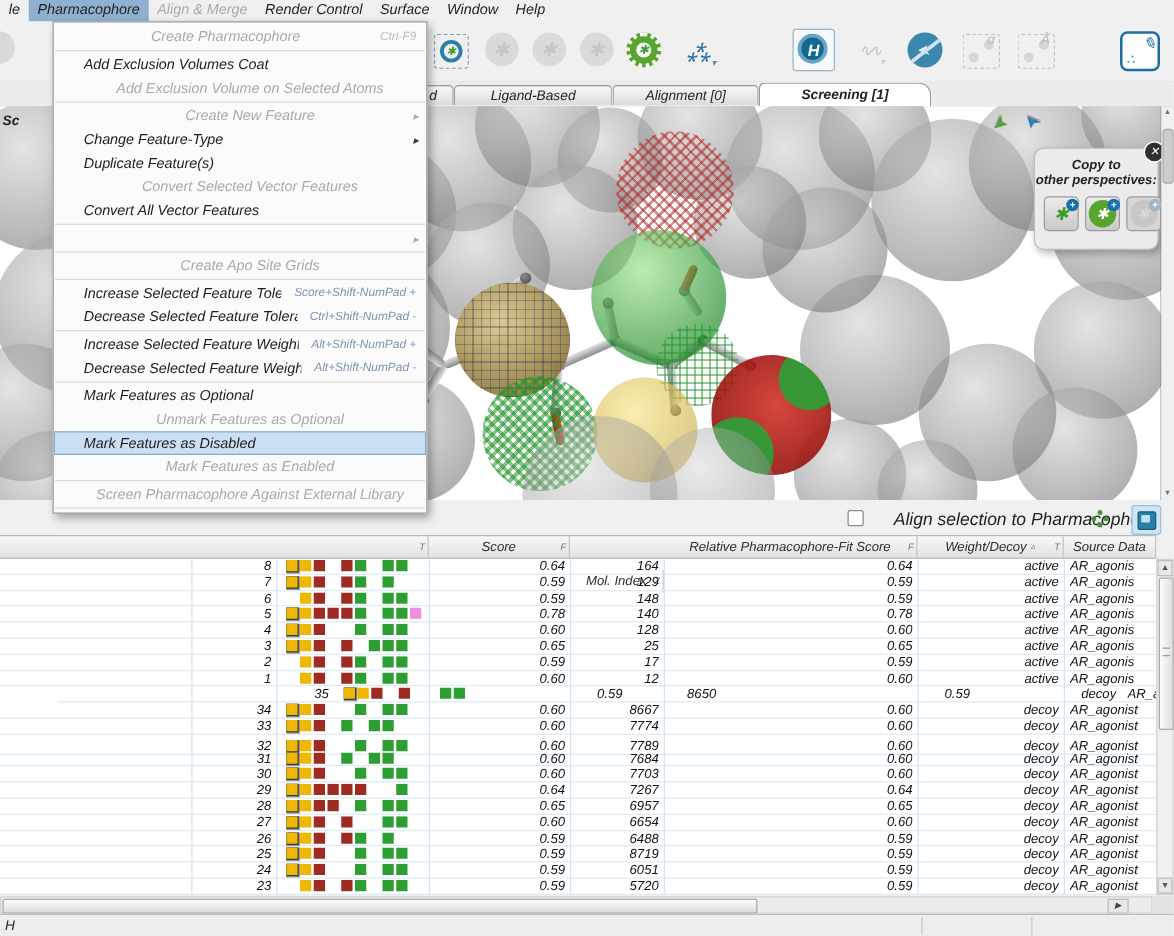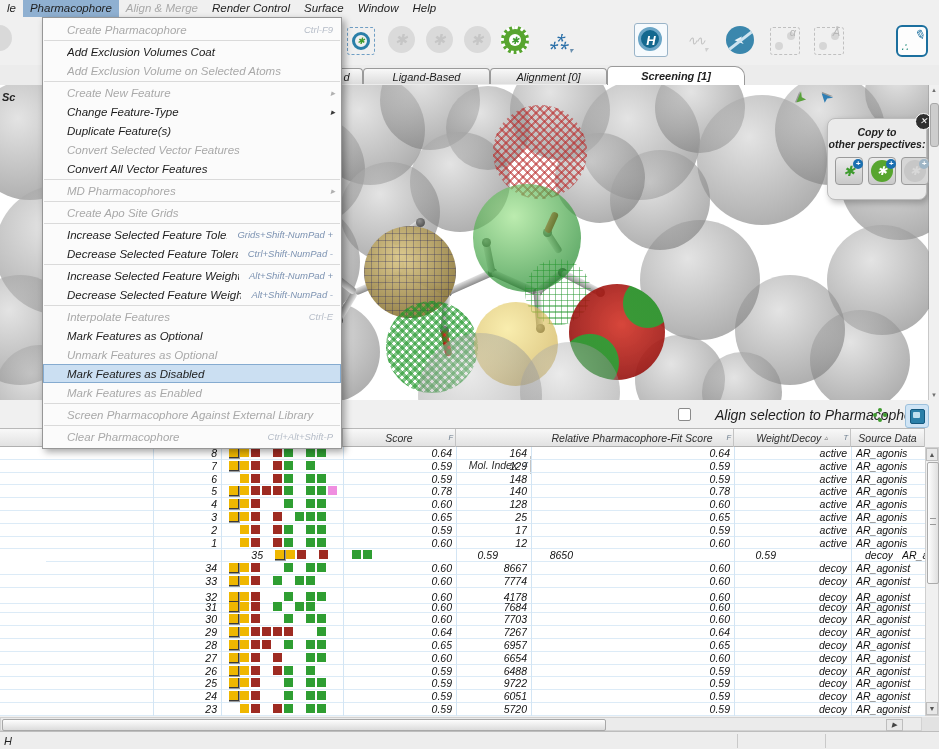--- a/index.html
+++ b/index.html
@@ -186,21 +186,21 @@
   .statusbar{position:absolute;left:0;top:731px;width:100%;height:18px;background:#ededed;border-top:1px solid #bdbdbd;}
   .statusbar .txt{position:absolute;left:4px;top:3px;font-size:11px;color:#222;}
   .statusbar .sep{position:absolute;top:2px;bottom:2px;width:1px;background:#c9c9c9;}
 
   
   .menupopup{position:absolute;left:42px;top:17px;width:300px;background:#fbfbfb;border:1px solid #979797;
       box-shadow:3px 3px 7px rgba(0,0,0,.35);z-index:100;padding:2px 0;box-sizing:border-box;}
   .mi{height:19px;display:flex;align-items:center;padding:0 8px 0 24px;font-size:11.5px;color:#1c1c1c;cursor:default;position:relative;}
   .mi .lbl{flex:1;white-space:nowrap;overflow:hidden;}
   .mi .sc{font-size:9.5px;color:#7d93b2;margin-left:10px;}
-  .mi.disabled{color:#a9a9a9;}
+  .mi.disabled{color:#a9a9a9;text-align:center;}
   .mi.disabled .sc{color:#b6bdc8;}
   .mi .sub{position:absolute;right:6px;font-size:9px;color:#3a3a3a;}
   .mi.disabled .sub{color:#b0b0b0;}
   .mi.hl{background:#cbdff2;box-shadow:inset 0 0 0 1px #85abd0;}
   .msep{height:1px;background:#dadada;margin:1px 1px;}
 </style>
 </head>
 <body>
 
 <div id="app">
@@ -479,21 +479,21 @@
           <div class="cell c-score">0.60</div>
           <div class="cell c-mol">7774</div>
           <div class="cell c-rel">0.60</div>
           <div class="cell c-cls">decoy</div>
           <div class="cell c-src">AR_agonist</div>
         </div>
         <div class="trow" style="top: 144px;">
           <div class="cell c-idx">32</div>
           <div class="cell c-sq"><span class="sq Y"></span><span class="sq y"></span><span class="sq r"></span><span class="sq gap"></span><span class="sq gap"></span><span class="sq g"></span><span class="sq gap"></span><span class="sq g"></span><span class="sq g"></span></div>
           <div class="cell c-score">0.60</div>
-          <div class="cell c-mol">4178</div>
+          <div class="cell c-mol">7789</div>
           <div class="cell c-rel">0.60</div>
           <div class="cell c-cls">decoy</div>
           <div class="cell c-src">AR_agonist</div>
         </div>
         <div class="trow" style="top: 153.6px;">
           <div class="cell c-idx">31</div>
           <div class="cell c-sq"><span class="sq Y"></span><span class="sq y"></span><span class="sq r"></span><span class="sq gap"></span><span class="sq g"></span><span class="sq gap"></span><span class="sq g"></span><span class="sq g"></span></div>
           <div class="cell c-score">0.60</div>
           <div class="cell c-mol">7684</div>
           <div class="cell c-rel">0.60</div>
@@ -542,21 +542,21 @@
           <div class="cell c-score">0.59</div>
           <div class="cell c-mol">6488</div>
           <div class="cell c-rel">0.59</div>
           <div class="cell c-cls">decoy</div>
           <div class="cell c-src">AR_agonist</div>
         </div>
         <div class="trow" style="top: 230.4px;">
           <div class="cell c-idx">25</div>
           <div class="cell c-sq"><span class="sq Y"></span><span class="sq y"></span><span class="sq r"></span><span class="sq gap"></span><span class="sq gap"></span><span class="sq g"></span><span class="sq gap"></span><span class="sq g"></span><span class="sq g"></span></div>
           <div class="cell c-score">0.59</div>
-          <div class="cell c-mol">9722</div>
+          <div class="cell c-mol">8719</div>
           <div class="cell c-rel">0.59</div>
           <div class="cell c-cls">decoy</div>
           <div class="cell c-src">AR_agonist</div>
         </div>
         <div class="trow" style="top: 243.2px;">
           <div class="cell c-idx">24</div>
           <div class="cell c-sq"><span class="sq Y"></span><span class="sq y"></span><span class="sq r"></span><span class="sq gap"></span><span class="sq gap"></span><span class="sq g"></span><span class="sq gap"></span><span class="sq g"></span><span class="sq g"></span></div>
           <div class="cell c-score">0.59</div>
           <div class="cell c-mol">6051</div>
           <div class="cell c-rel">0.59</div>
@@ -635,65 +635,56 @@
         <span class="lbl">Duplicate Feature(s)</span>
       </div>
       <div class="mi disabled">
         <span class="lbl">Convert Selected Vector Features</span>
       </div>
       <div class="mi">
         <span class="lbl">Convert All Vector Features</span>
       </div>
       <div class="msep"></div>
       <div class="mi disabled">
-        <span class="lbl">MD Pharmacophores</span>
         <span class="sub">▸</span>
       </div>
       <div class="msep"></div>
       <div class="mi disabled">
         <span class="lbl">Create Apo Site Grids</span>
       </div>
       <div class="msep"></div>
       <div class="mi">
         <span class="lbl">Increase Selected Feature Tolerance by 0.15A</span>
-        <span class="sc">Grids+Shift-NumPad +</span>
+        <span class="sc">Score+Shift-NumPad +</span>
       </div>
       <div class="mi">
         <span class="lbl">Decrease Selected Feature Tolerance by 0.15A</span>
         <span class="sc">Ctrl+Shift-NumPad -</span>
       </div>
       <div class="msep"></div>
       <div class="mi">
         <span class="lbl">Increase Selected Feature Weight by 0.1</span>
         <span class="sc">Alt+Shift-NumPad +</span>
       </div>
       <div class="mi">
         <span class="lbl">Decrease Selected Feature Weight by 0.1</span>
         <span class="sc">Alt+Shift-NumPad -</span>
       </div>
       <div class="msep"></div>
-      <div class="mi disabled">
-        <span class="lbl">Interpolate Features</span>
-        <span class="sc">Ctrl-E</span>
-      </div>
       <div class="mi">
         <span class="lbl">Mark Features as Optional</span>
       </div>
       <div class="mi disabled">
         <span class="lbl">Unmark Features as Optional</span>
       </div>
       <div class="mi hl">
         <span class="lbl">Mark Features as Disabled</span>
       </div>
       <div class="mi disabled">
         <span class="lbl">Mark Features as Enabled</span>
       </div>
       <div class="msep"></div>
       <div class="mi disabled">
         <span class="lbl">Screen Pharmacophore Against External Library</span>
       </div>
       <div class="msep"></div>
-      <div class="mi disabled">
-        <span class="lbl">Clear Pharmacophore</span>
-        <span class="sc">Ctrl+Alt+Shift-P</span>
-      </div>
     </div>
 </div>
 
 </body></html>

